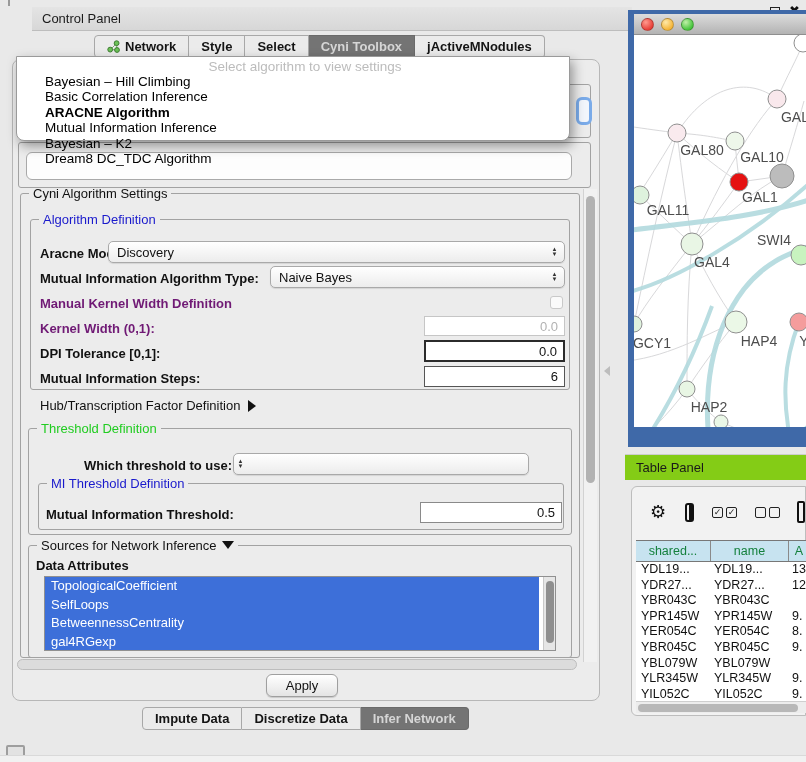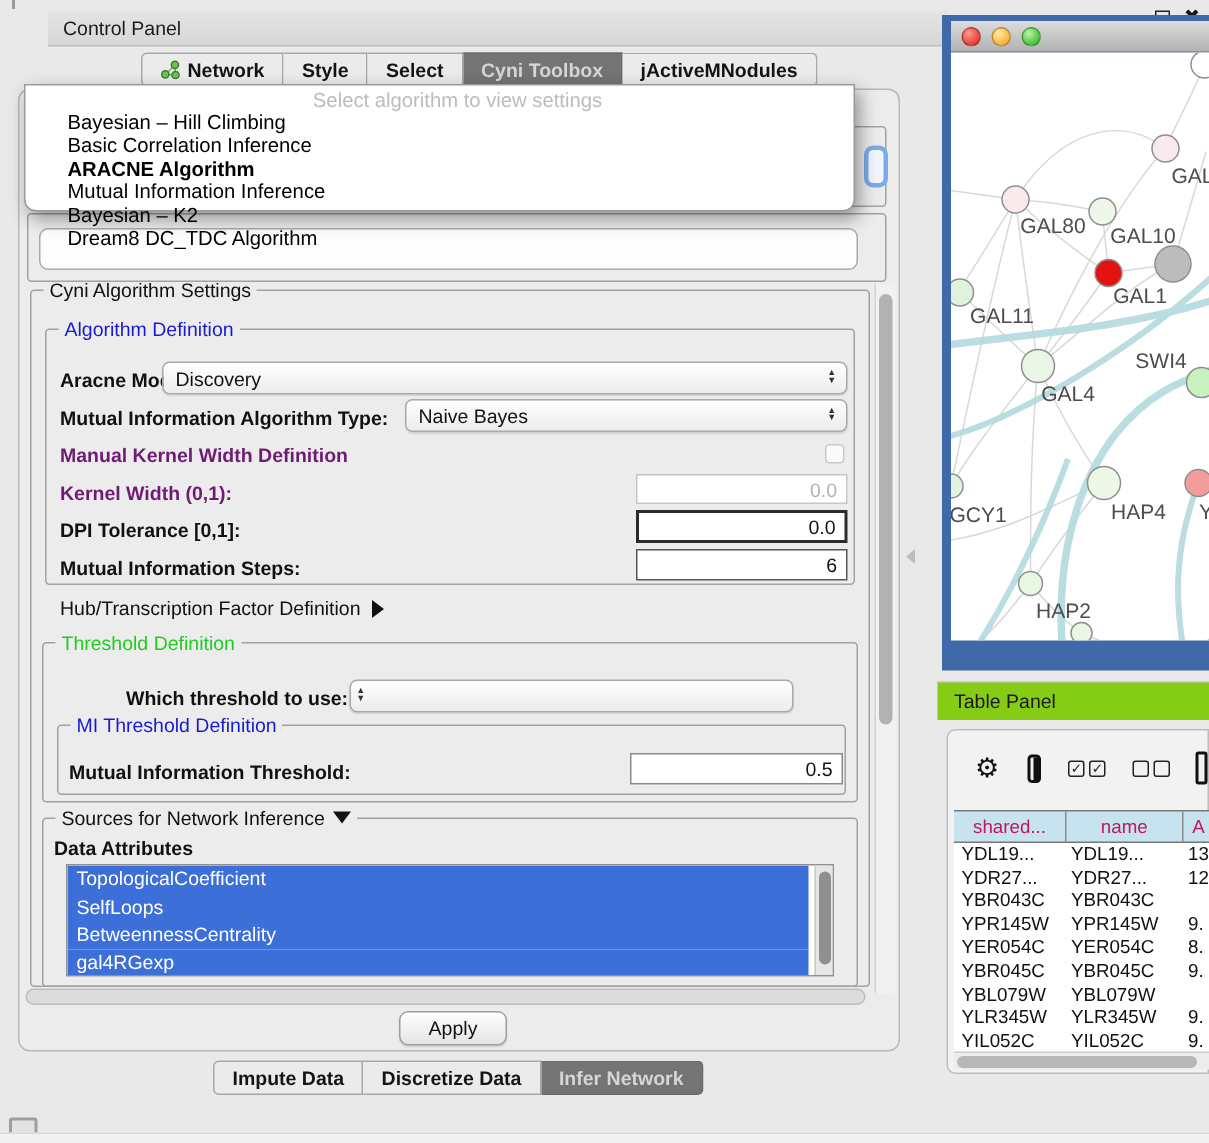--- a/index.html
+++ b/index.html
@@ -108,21 +108,21 @@
   .cols-icon{width:20px;height:19px;border:2.4px solid #111;border-radius:3px;margin-left:19px;position:relative;}
   .cols-icon::after{content:"";position:absolute;left:45%;top:0;width:2.4px;height:100%;background:#111;}
   .cb{width:11px;height:11px;border:1.6px solid #222;border-radius:2px;display:inline-block;
     font-size:9px;line-height:9px;color:#222;text-align:center;font-weight:bold;}
   .cb+.cb{margin-left:3px;}
   .cbgroup{margin-left:18px;display:inline-flex;}
   .doc-icon{width:17px;height:22px;border:2.4px solid #111;border-radius:2px;margin-left:17px;}
 
   .tbl{position:absolute;left:4px;top:53px;width:171px;height:162px;background:#fff;overflow:hidden;}
   .thead{display:flex;height:22px;background:#c7e3f0;border-top:1.5px solid #777;border-bottom:1.5px solid #777;}
-  .th{font-size:12.5px;color:#be185d;display:flex;align-items:center;justify-content:center;
+  .th{font-size:12.5px;color:#15803d;display:flex;align-items:center;justify-content:center;
     border-right:1px solid #8a8a8a;overflow:hidden;white-space:nowrap;}
   .trow{display:flex;height:15.6px;font-size:12.5px;color:#111;}
   .tc{overflow:hidden;white-space:nowrap;line-height:15.6px;}
   .c0{width:75px;padding-left:5px;}
   .c1{width:78px;padding-left:3px;}
   .c2{flex:1;padding-left:3px;}
   .th.c0,.th.c1{padding-left:0;}
   .tbl-hscroll{position:absolute;left:4px;top:214px;width:171px;height:12px;background:#ededed;border-top:1px solid #cfcfcf;}
   .tbl-hthumb{position:absolute;left:2px;top:2px;width:160px;height:8px;background:#b8b8b8;border-radius:4px;}
 

